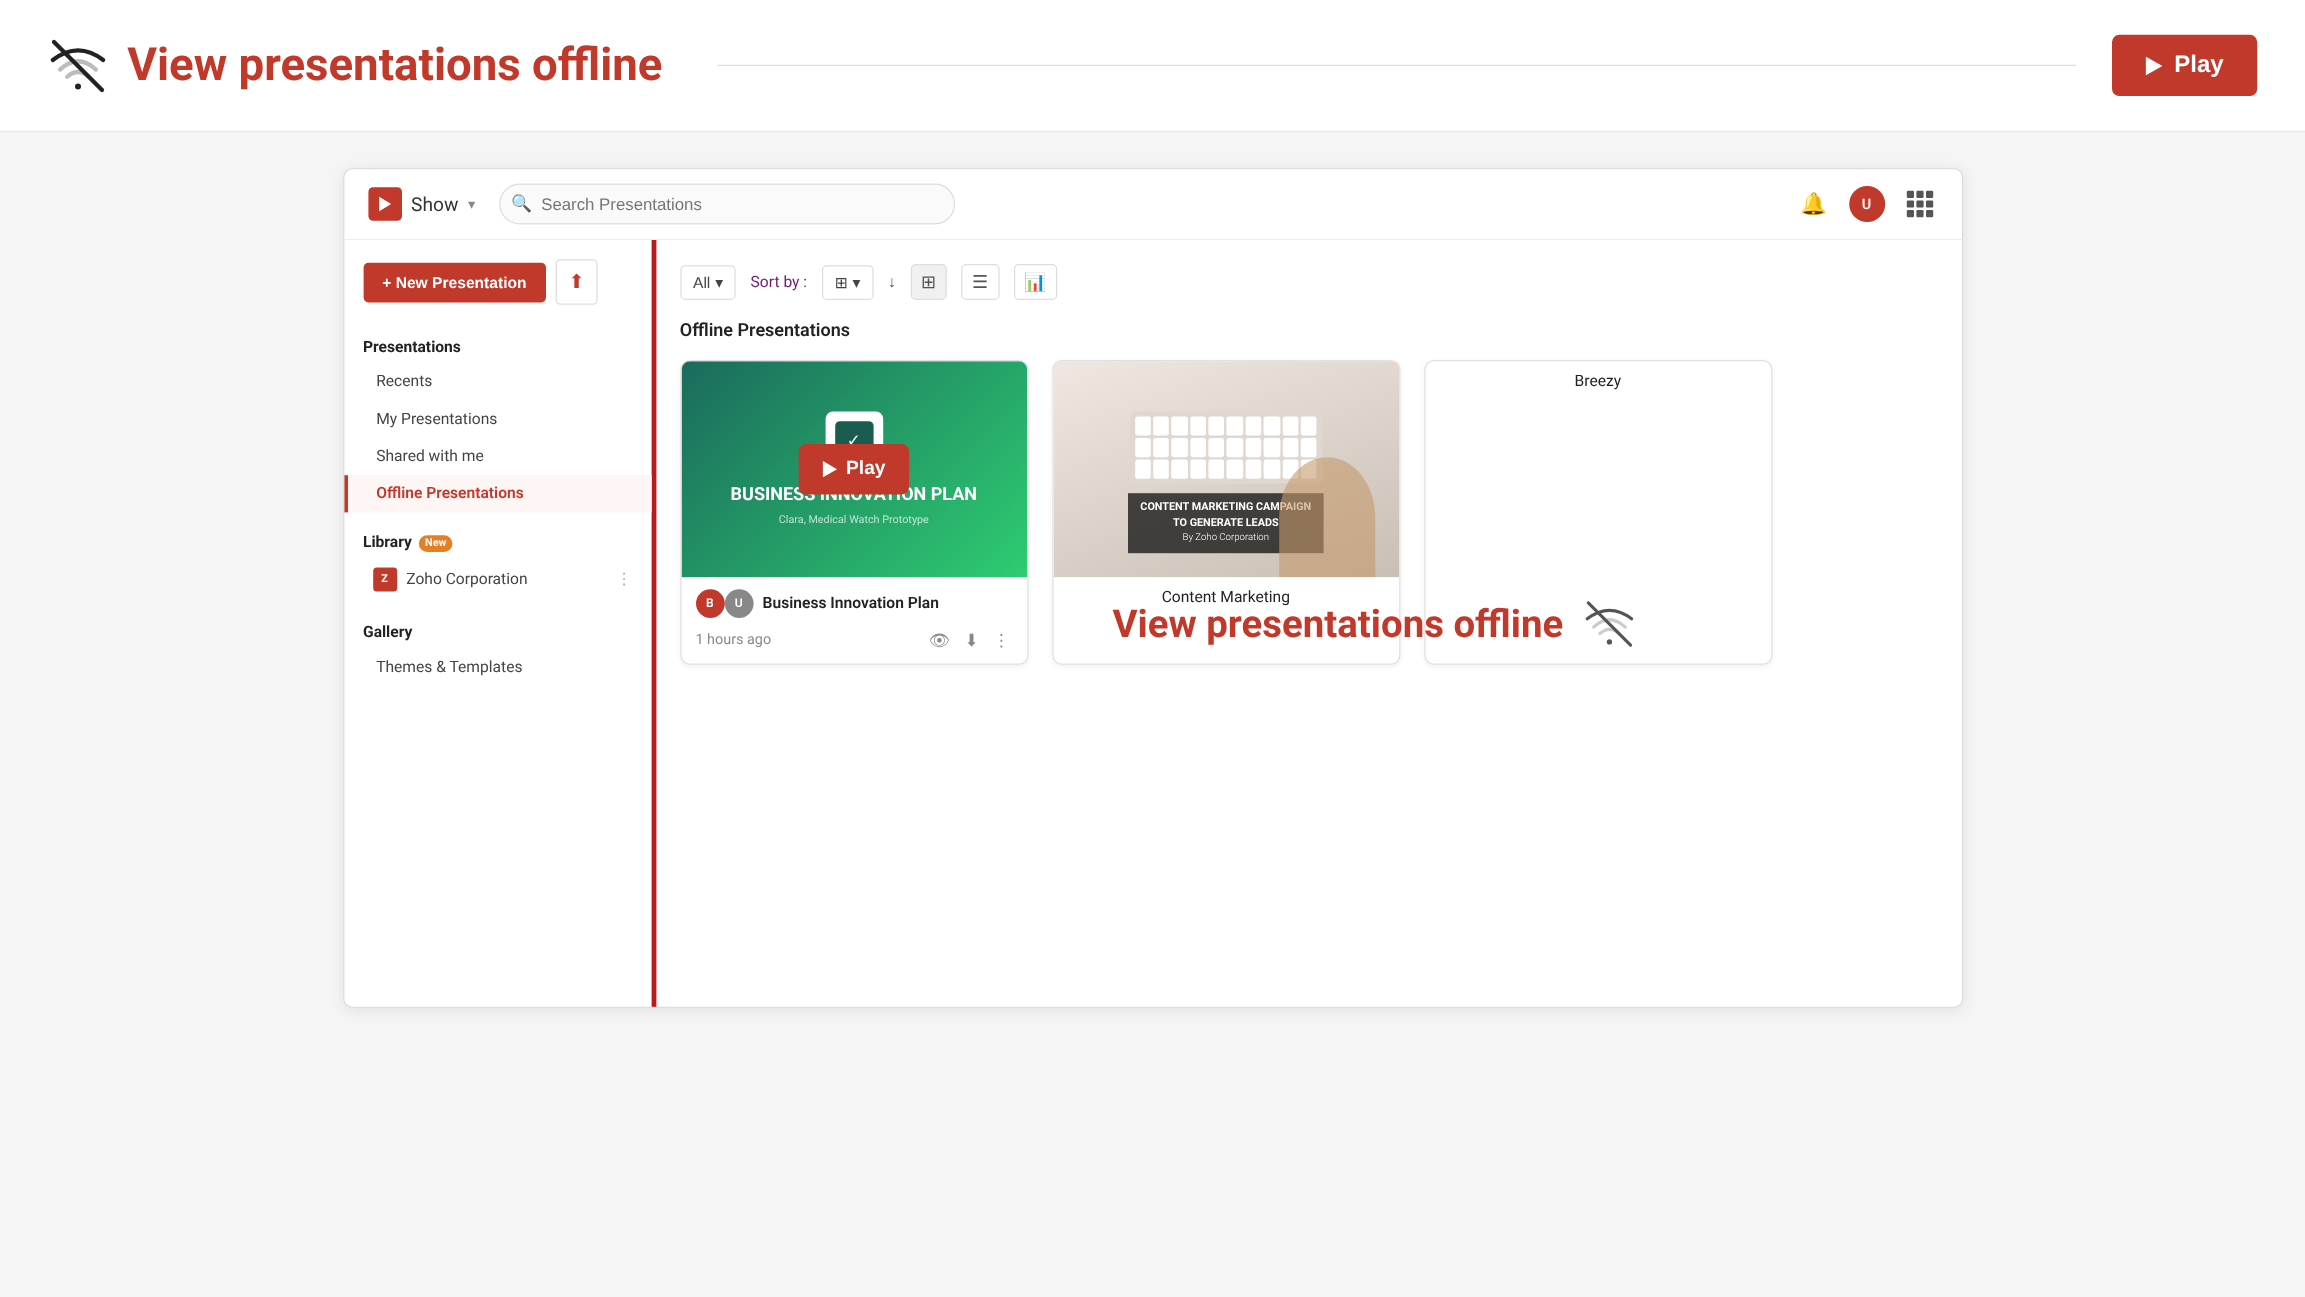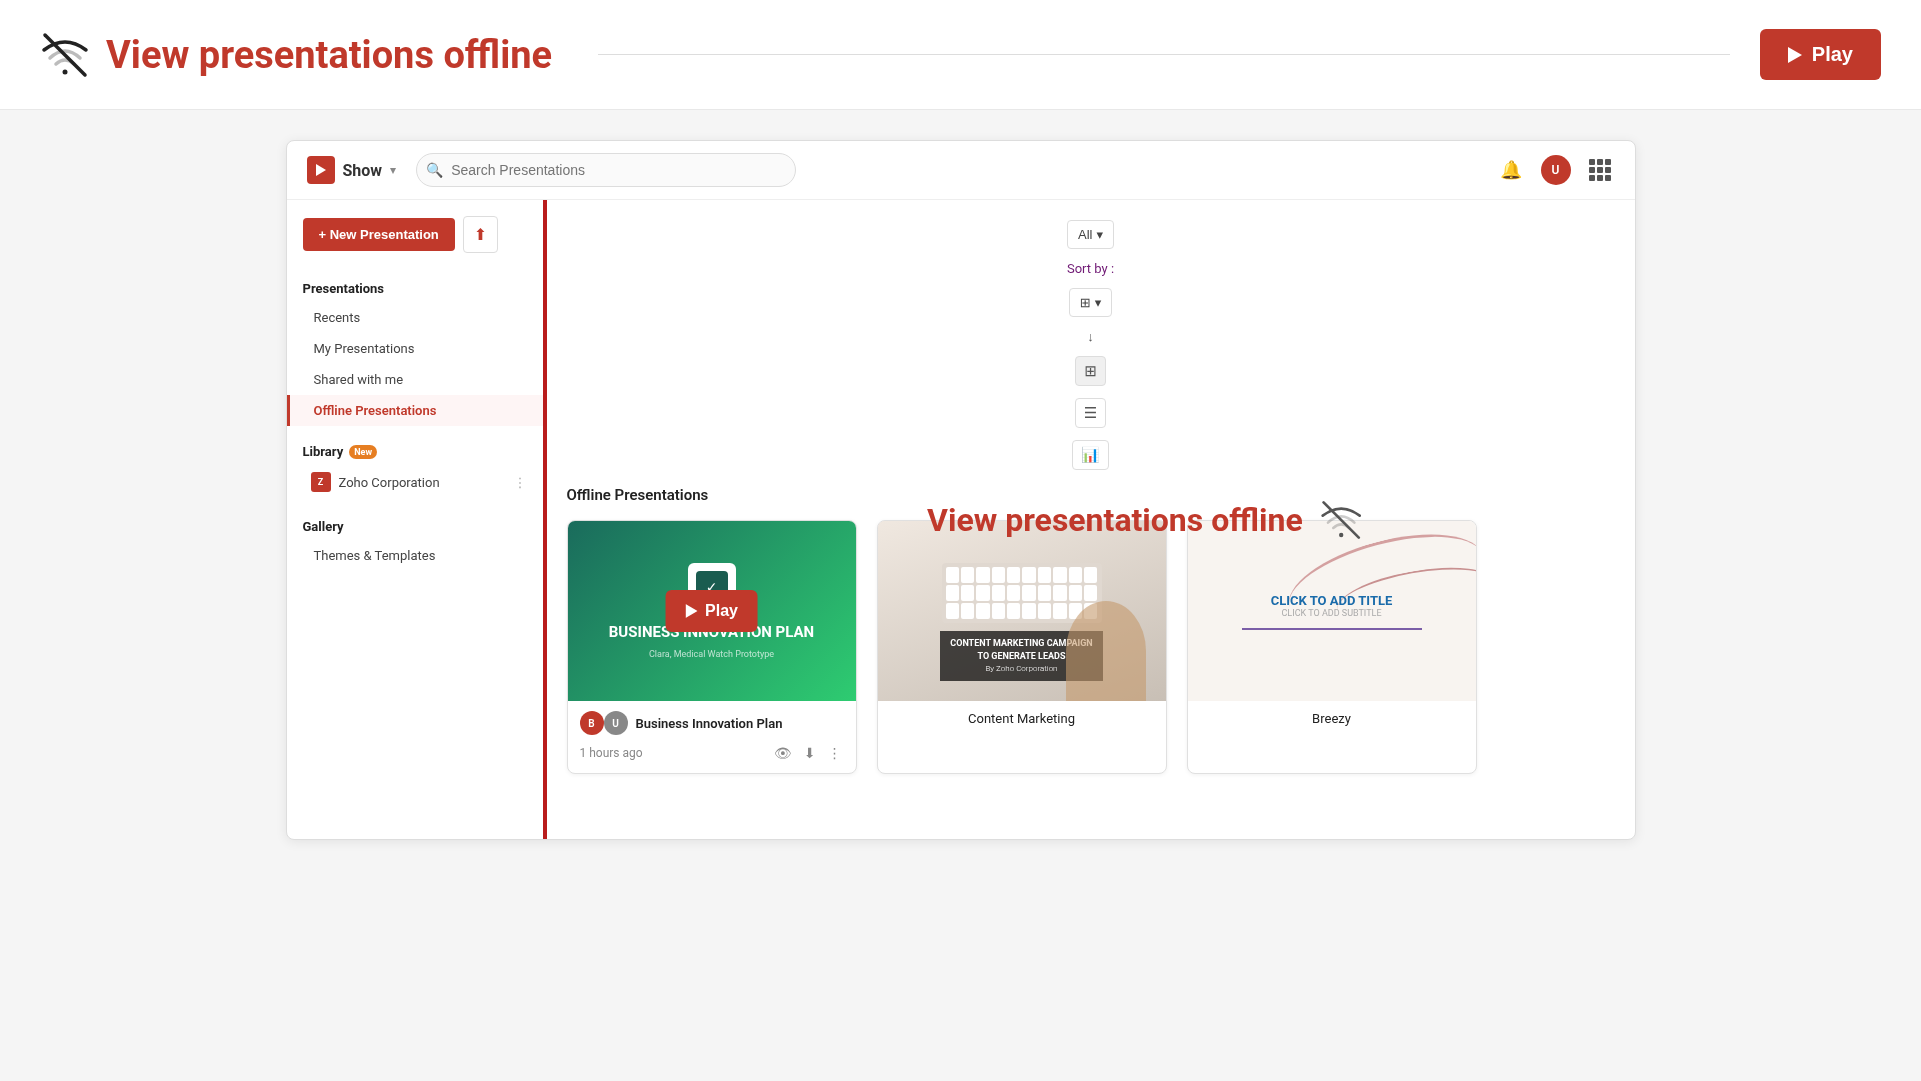--- a/index.html
+++ b/index.html
@@ -95,21 +95,21 @@
       background: #c0392b;
       border-radius: 4px;
       display: flex;
       align-items: center;
       justify-content: center;
       color: #fff;
       font-size: 14px;
     }
     .app-logo-text {
       font-size: 16px;
-      font-weight: 700;
+      font-weight: 400;
       color: #333;
     }
     .app-logo-chevron {
       color: #888;
       font-size: 12px;
     }
     .search-bar {
       flex: 1;
       max-width: 380px;
       position: relative;
@@ -320,24 +320,23 @@
     .wifi-off-overlay {
       width: 44px;
       height: 44px;
       color: #555;
     }
 
     
     .content-toolbar {
       display: flex;
       align-items: center;
-      justify-content: flex-end;
+      justify-content: flex-start;
       gap: 12px;
       margin-bottom: 16px;
-      flex-direction: column;
     }
     .filter-btn {
       display: flex;
       align-items: center;
       gap: 4px;
       padding: 6px 10px;
       border: 1px solid #ddd;
       border-radius: 4px;
       background: #fff;
       cursor: pointer;
@@ -847,29 +846,20 @@
                 <div class="thumb-cm-text-overlay">
                   CONTENT MARKETING CAMPAIGN<br>TO GENERATE LEADS<br><span style="font-weight:300;font-size:8px;">By Zoho Corporation</span>
                 </div>
               </div>
               <div class="thumb-cm-hand"></div>
             </div>
             <div class="card-simple-title">Content Marketing</div>
           </div>
 
           <div class="pres-card">
-            <div class="pres-thumb thumb-breezy">
-              <div class="breezy-wave1"></div>
-              <div class="breezy-wave2"></div>
-              <div class="breezy-center-text">
-                <div class="breezy-click-text">CLICK TO ADD TITLE</div>
-                <div class="breezy-sub-text">CLICK TO ADD SUBTITLE</div>
-                <div class="breezy-line"></div>
-              </div>
-            </div>
             <div class="card-simple-title">Breezy</div>
           </div>
 
         </div>
       </div>
     </div>
   </div>
 </div>
 
 </body></html>

